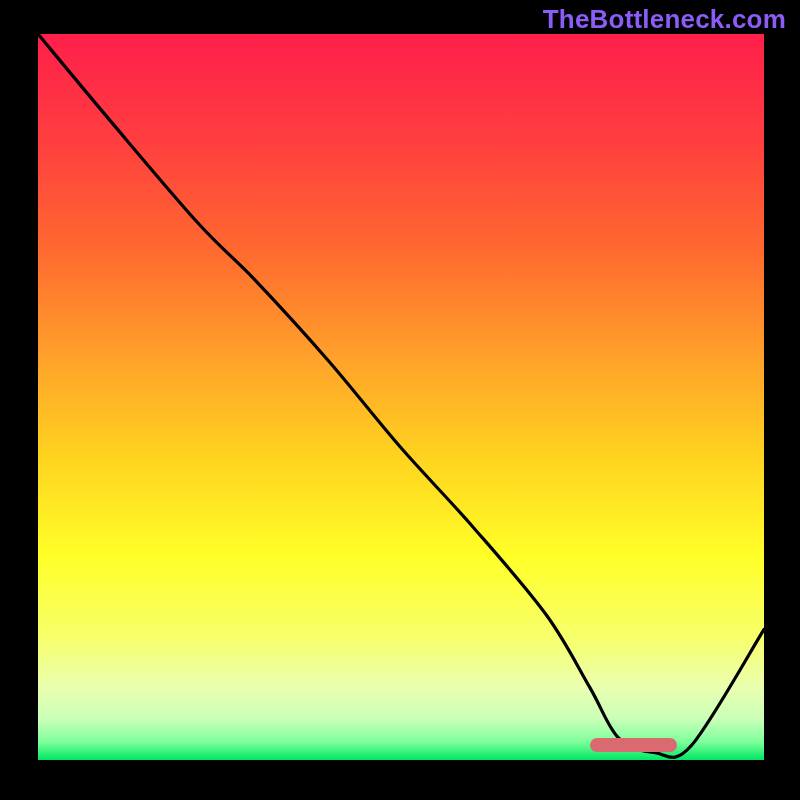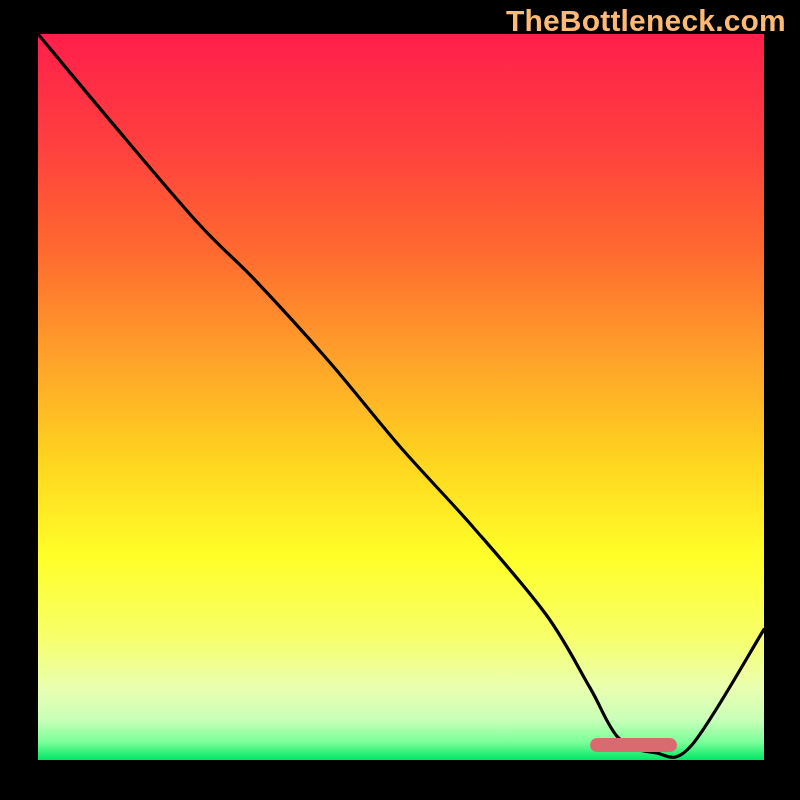--- a/index.html
+++ b/index.html
@@ -14,22 +14,22 @@
   .frame {
     position: relative;
     width: 800px;
     height: 800px;
     background: #000;
   }
   .watermark {
     position: absolute;
     top: 4px;
     right: 14px;
-    color: #fdba74;
-    font-size: 30px;
+    color: #8b5cf6;
+    font-size: 26px;
     font-weight: 600;
     letter-spacing: 0.2px;
   }
   .plot-area {
     position: absolute;
     left: 38px;
     top: 34px;
     width: 726px;
     height: 726px;
     overflow: hidden;

